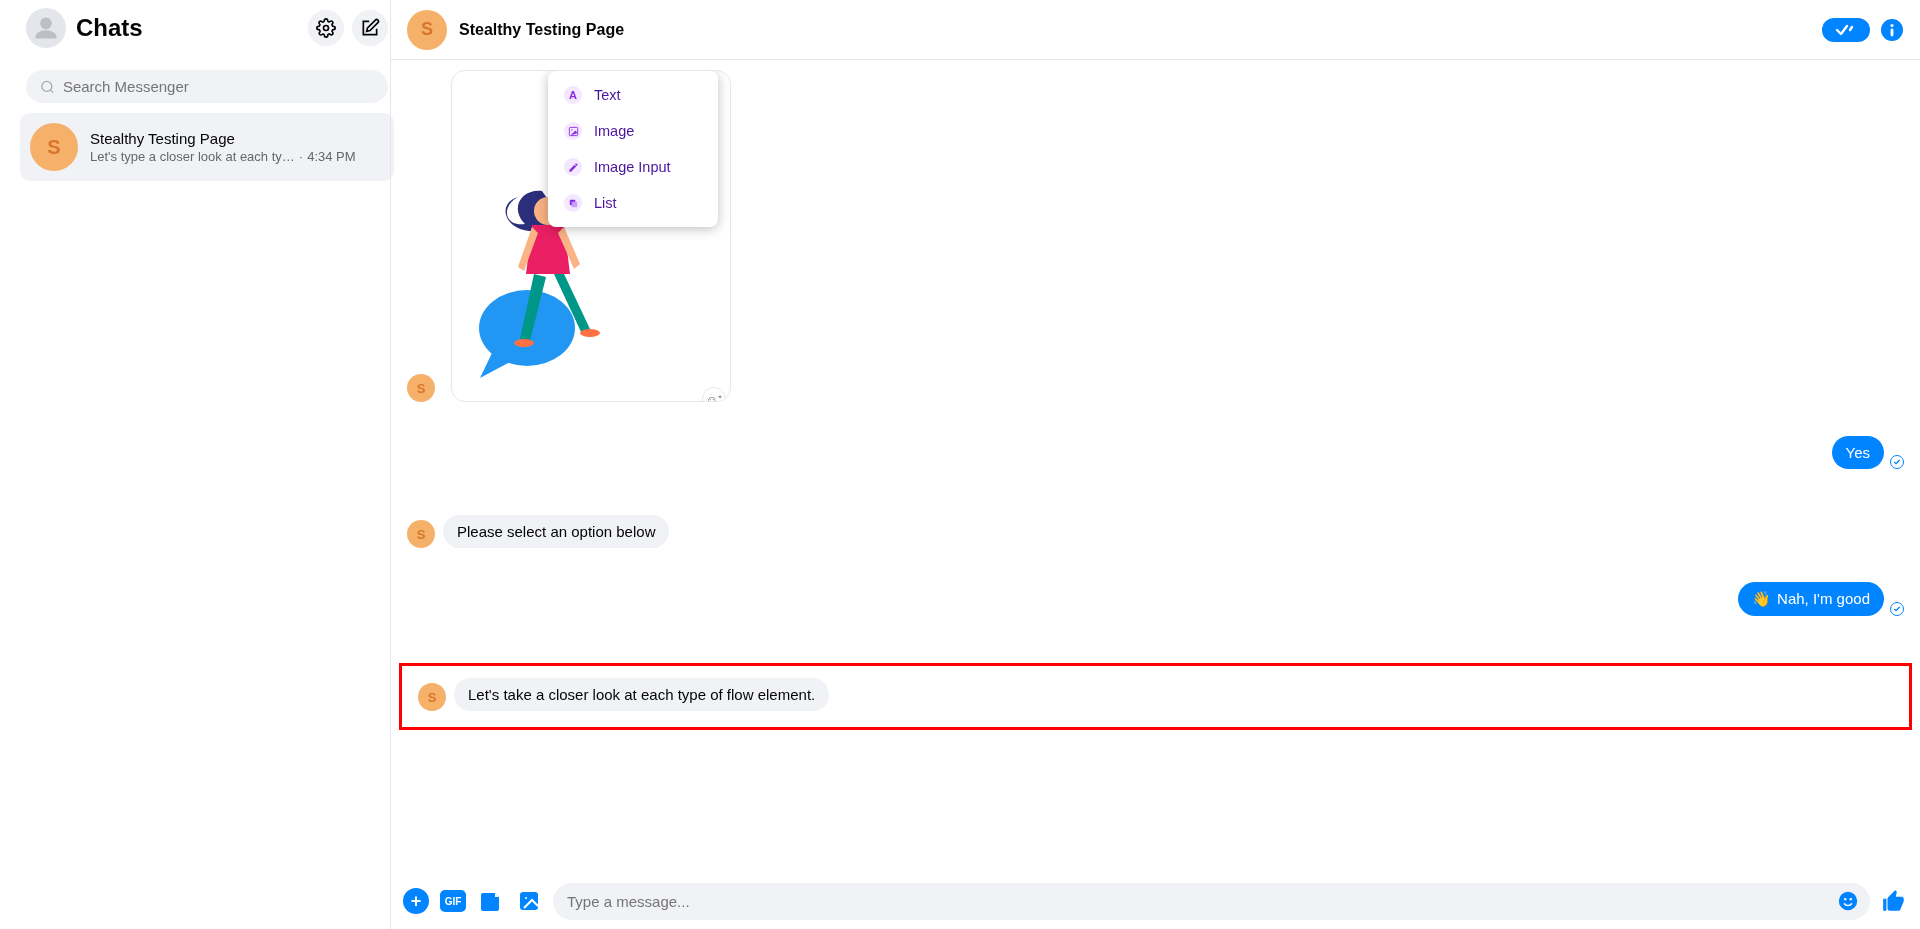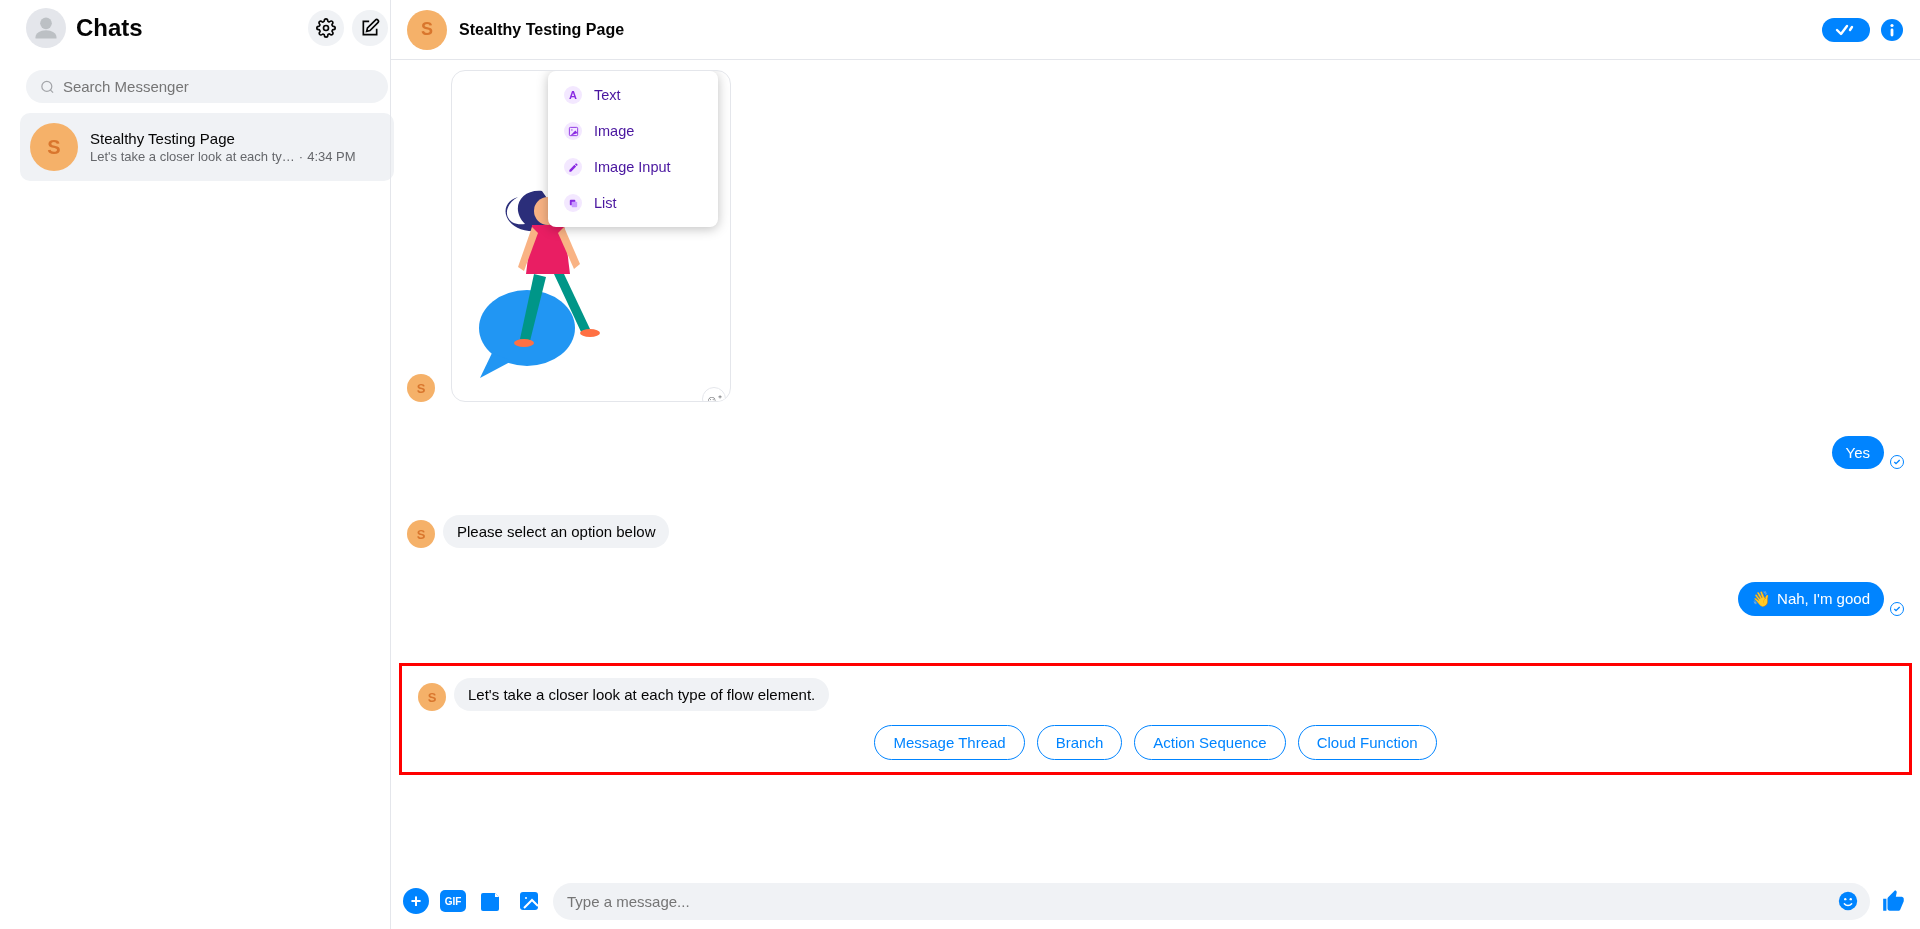--- a/index.html
+++ b/index.html
@@ -99,21 +99,21 @@
         </svg>
       <input class="search-input" placeholder="Search Messenger" style="">
     </div>
   </div>
   <div class="conv-list">
     <div class="conv-item selected">
       <div class="conv-avatar">S</div>
       <div style="flex:1; min-width:0;">
         <div class="conv-title">Stealthy Testing Page</div>
         <div class="conv-sub">
-          <span>Let's take a closer look at each ty…</span>
+          <span>Let's type a closer look at each ty…</span>
           <span class="dot">·</span>
           <span>4:34 PM</span>
         </div>
       </div>
     </div>
   </div>
 </div>
 
 <div class="main">
   <div class="chat-header">
@@ -224,26 +224,20 @@
             <polyline points="20 6 9 17 4 12"></polyline>
           </svg>
       </div>
     </div>
 
     <div class="highlight-box">
       <div class="msg-row">
         <div class="msg-avatar">S</div>
         <div class="bubble">Let's take a closer look at each type of flow element.</div>
       </div>
-      <div class="quick-replies">
-        <button class="qr-btn">Message Thread</button>
-        <button class="qr-btn">Branch</button>
-        <button class="qr-btn">Action Sequence</button>
-        <button class="qr-btn">Cloud Function</button>
-      </div>
     </div>
   </div>
 
   <div class="composer">
     <div class="cmp-icon plus">+</div>
     <div class="cmp-icon">
       <svg width="26" height="22" viewBox="0 0 26 22">
           <rect width="26" height="22" rx="5" fill="#0084ff"></rect>
           <text x="13" y="15" text-anchor="middle" fill="#fff" font-size="10" font-weight="700" font-family="Arial">GIF</text>
         </svg>

